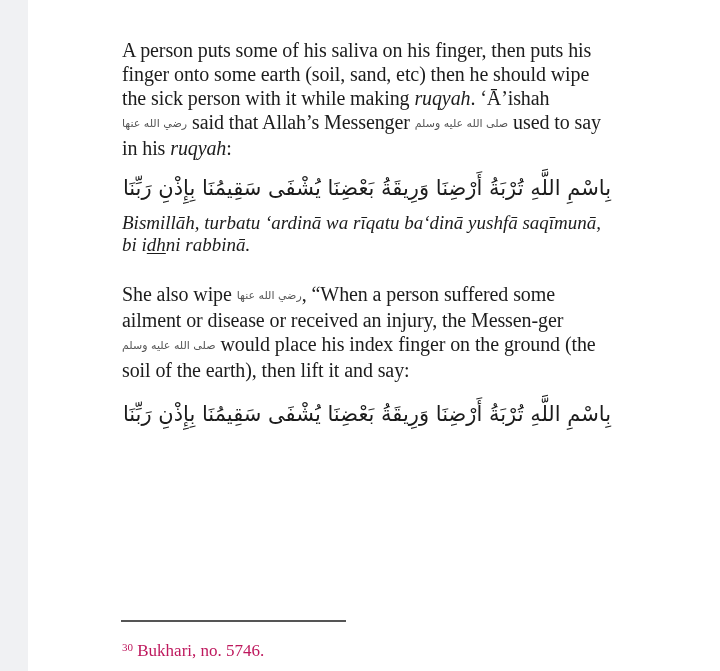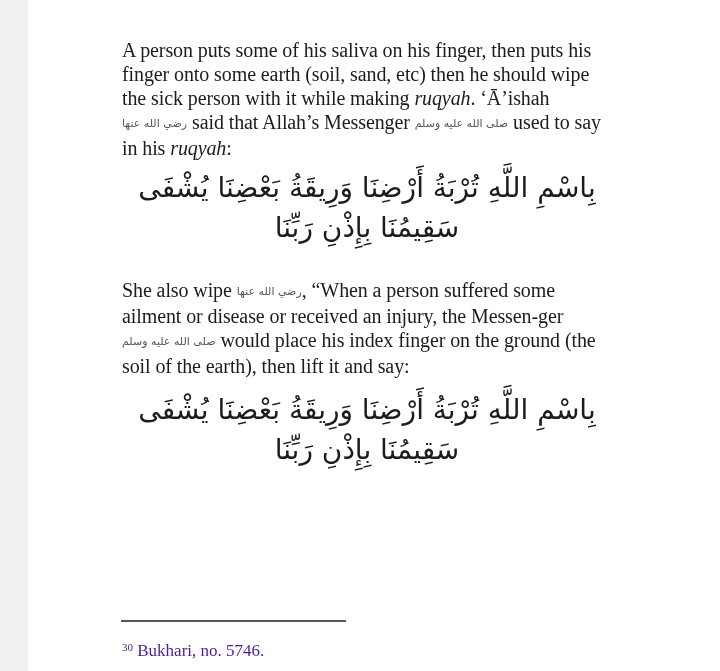--- a/index.html
+++ b/index.html
@@ -43,21 +43,21 @@
     color: #555;
     display: inline-block;
     vertical-align: 2px;
     direction: rtl;
     unicode-bidi: isolate;
   }
   .arabic {
     font-family: "DejaVu Sans", sans-serif;
     direction: rtl;
     text-align: center;
-    font-size: 28px;
+    font-size: 21px;
     line-height: 40px;
     margin: 8px 0 4px 0;
     color: #1c1c1c;
   }
   .translit {
     font-family: "Liberation Serif", "DejaVu Serif", serif;
     font-style: italic;
     font-size: 19px;
     line-height: 22px;
     margin: 0;
@@ -77,34 +77,35 @@
     height: 0;
     border-top: 2px solid #555;
   }
   .footnote {
     position: absolute;
     left: 94px;
     top: 641px;
     font-family: "Liberation Serif", "DejaVu Serif", serif;
     font-size: 17px;
     line-height: 20px;
-    color: #4c1d95;
+    color: #be185d;
   }
   .footnote .sup { font-size: 11px; vertical-align: 5px; }
 </style>
 </head>
 <body>
 
 <div class="page">
   <div class="content">
 
     <p class="para"><span>A person puts some of his saliva on his finger, then puts his finger onto some earth (soil, sand, etc) then he should wipe the sick person with it while making </span><i>ruqyah</i><span>. ‘Ā’ishah </span><span class="honorific">رضي الله عنها</span><span> said that Allah’s Messenger </span><span class="honorific">صلى الله عليه وسلم</span><span> used to say in his </span><i>ruqyah</i><span>:</span></p>
 
     <p class="arabic">بِاسْمِ اللَّهِ تُرْبَةُ أَرْضِنَا وَرِيقَةُ بَعْضِنَا يُشْفَى سَقِيمُنَا بِإِذْنِ رَبِّنَا</p>
 
+    <p class="translit"><span>Bismillāh, turbatu ‘ardinā wa rīqatu ba‘dinā yushfā saqīmunā, bi i</span><u>dh</u><span>ni rabbinā.</span></p>
 
     <div class="gap"></div>
 
 
     <div class="gap" style="height:12px"></div>
 
     <p class="para"><span>She also wipe </span><span class="honorific">رضي الله عنها</span><span>, “When a person suffered some ailment or disease or received an injury, the Messen-ger </span><span class="honorific">صلى الله عليه وسلم</span><span> would place his index finger on the ground (the soil of the earth), then lift it and say:</span></p>
 
     <p class="arabic" style="margin-top:12px">بِاسْمِ اللَّهِ تُرْبَةُ أَرْضِنَا وَرِيقَةُ بَعْضِنَا يُشْفَى سَقِيمُنَا بِإِذْنِ رَبِّنَا</p>
 

